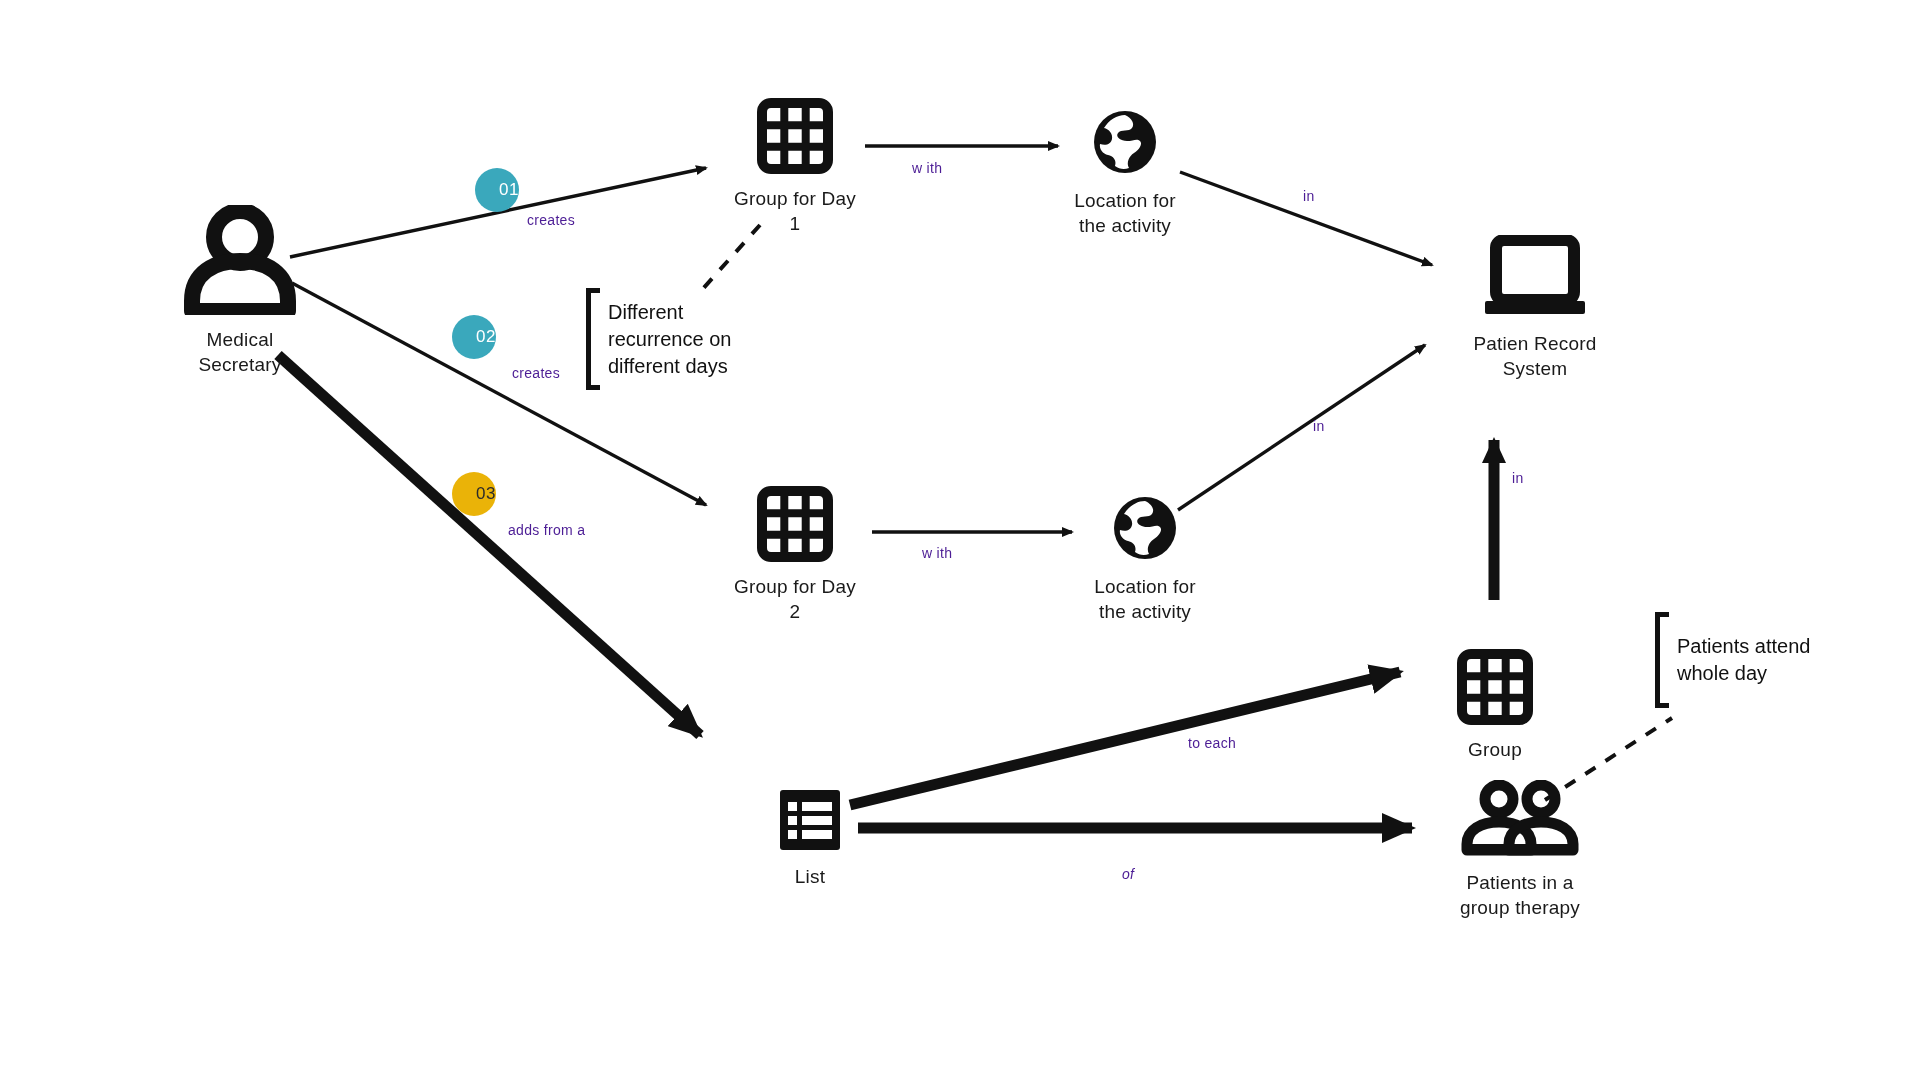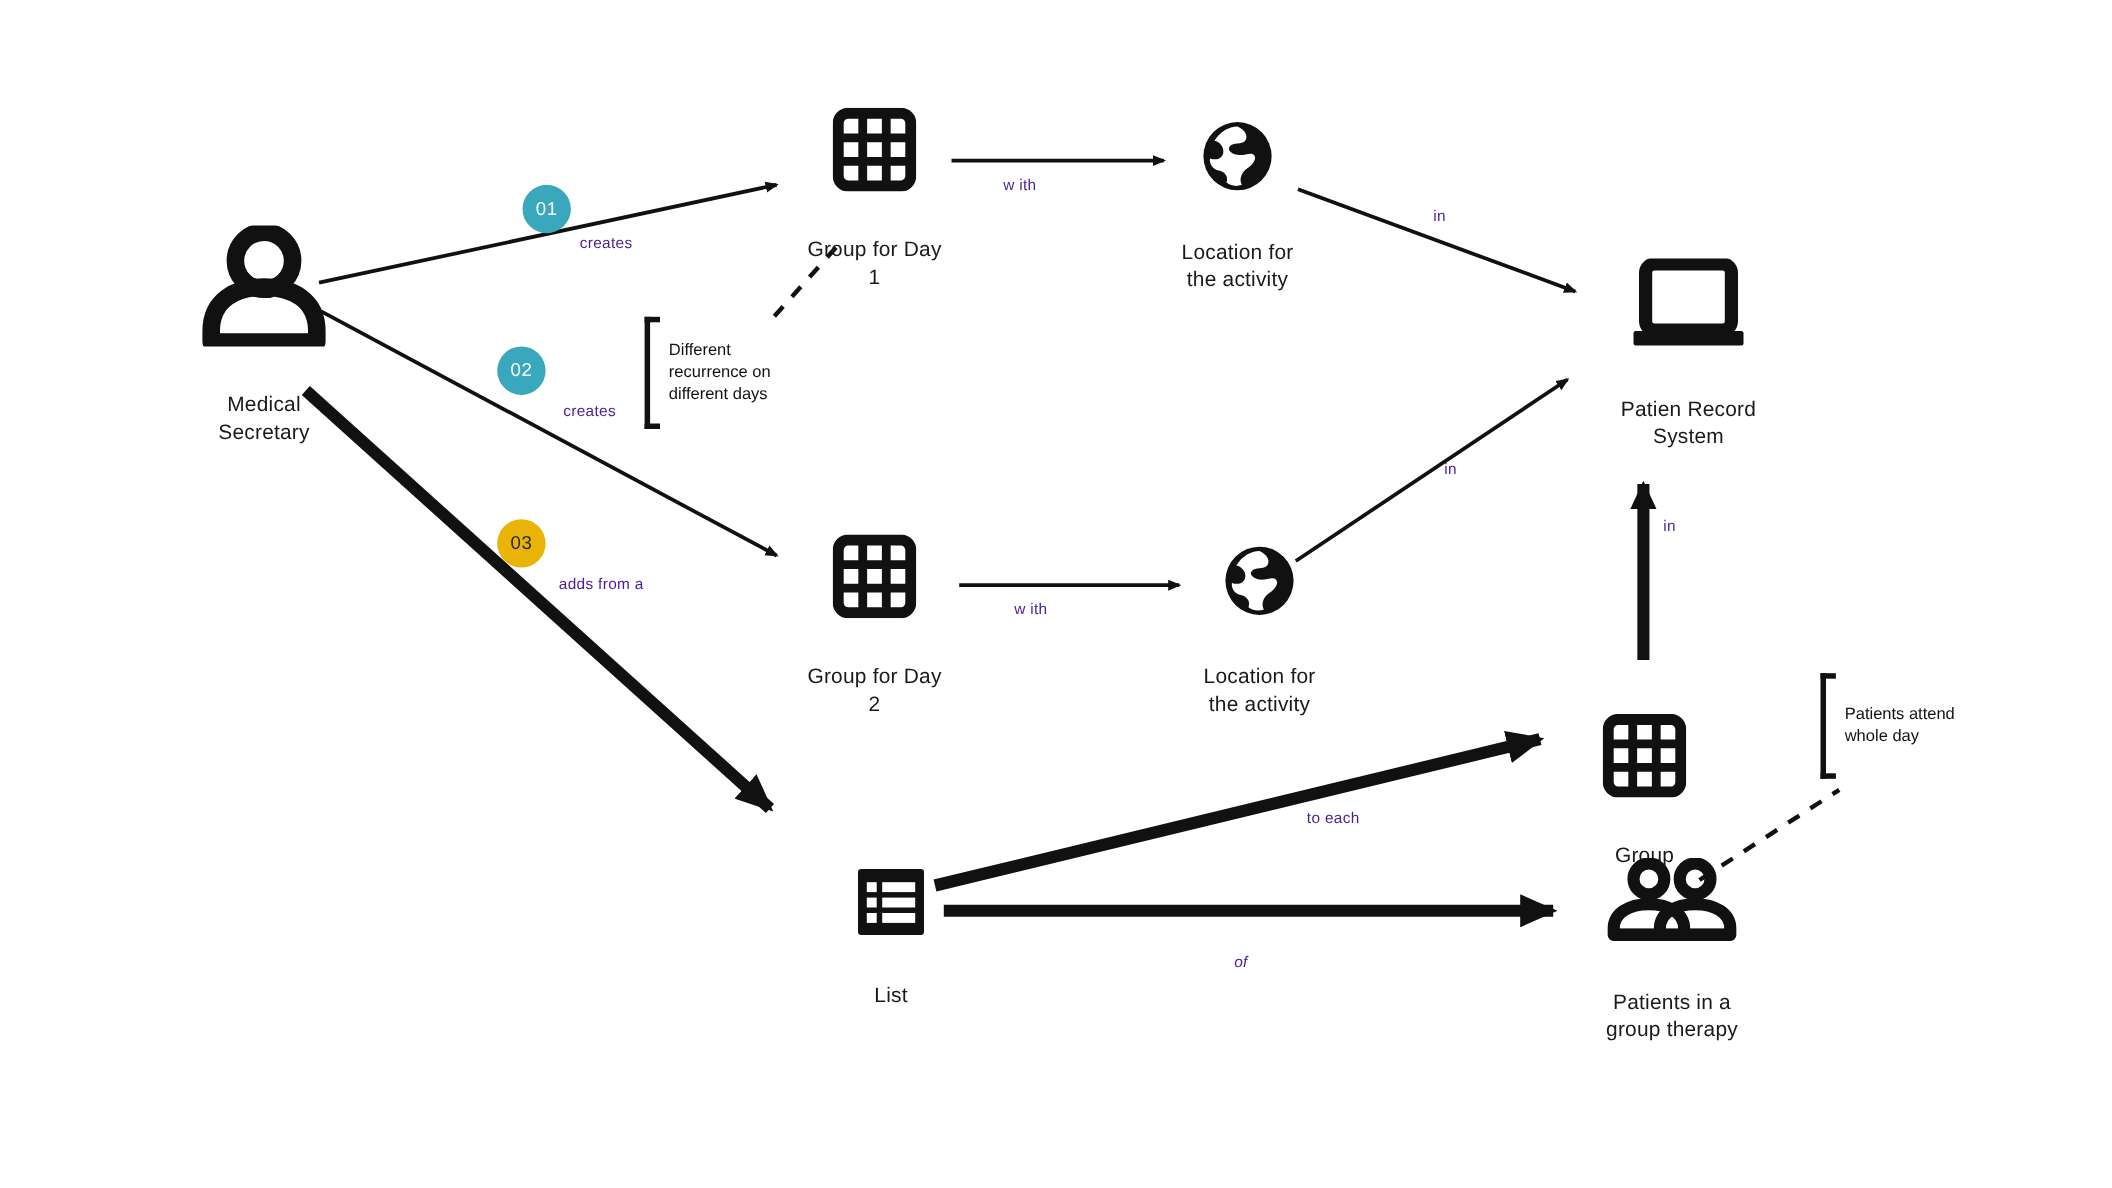--- a/index.html
+++ b/index.html
@@ -20,21 +20,20 @@
     top: 0;
     width: 1920px;
     height: 1080px;
   }
   .node {
     position: absolute;
     display: flex;
     flex-direction: column;
     align-items: center;
     justify-content: flex-start;
-    gap: 28px;
   }
   .node-label {
     margin-top: 8px;
     font-size: 19px;
     line-height: 1.32;
     color: #1a1a1a;
     text-align: center;
     white-space: pre-line;
     font-family: "Liberation Sans", sans-serif;
     letter-spacing: 0.2px;
@@ -47,41 +46,41 @@
     font-family: "Liberation Sans", sans-serif;
     letter-spacing: 0.3px;
   }
   .badge {
     position: absolute;
     width: 44px;
     height: 44px;
     border-radius: 50%;
     display: flex;
     align-items: center;
-    justify-content: center;
+    justify-content: flex-end;
     font-size: 17px;
     font-family: "Liberation Sans", sans-serif;
     letter-spacing: 0.5px;
   }
   .badge-teal { background: #3aa8bc; color: #ffffff; }
   .badge-orange { background: #eab308; color: #2b2b2b; }
   .annotation {
     position: absolute;
     display: flex;
     align-items: stretch;
   }
   .annotation-bracket {
     width: 14px;
     border-left: 5px solid #111;
     border-top: 5px solid #111;
     border-bottom: 5px solid #111;
     box-sizing: border-box;
   }
   .annotation-text {
-    font-size: 15px;
+    font-size: 20px;
     line-height: 1.35;
     color: #111;
     padding-left: 8px;
     white-space: pre-line;
     font-family: "Liberation Sans", sans-serif;
     align-self: center;
   }
   .icon-box { display: block; }
 </style>
 </head>

